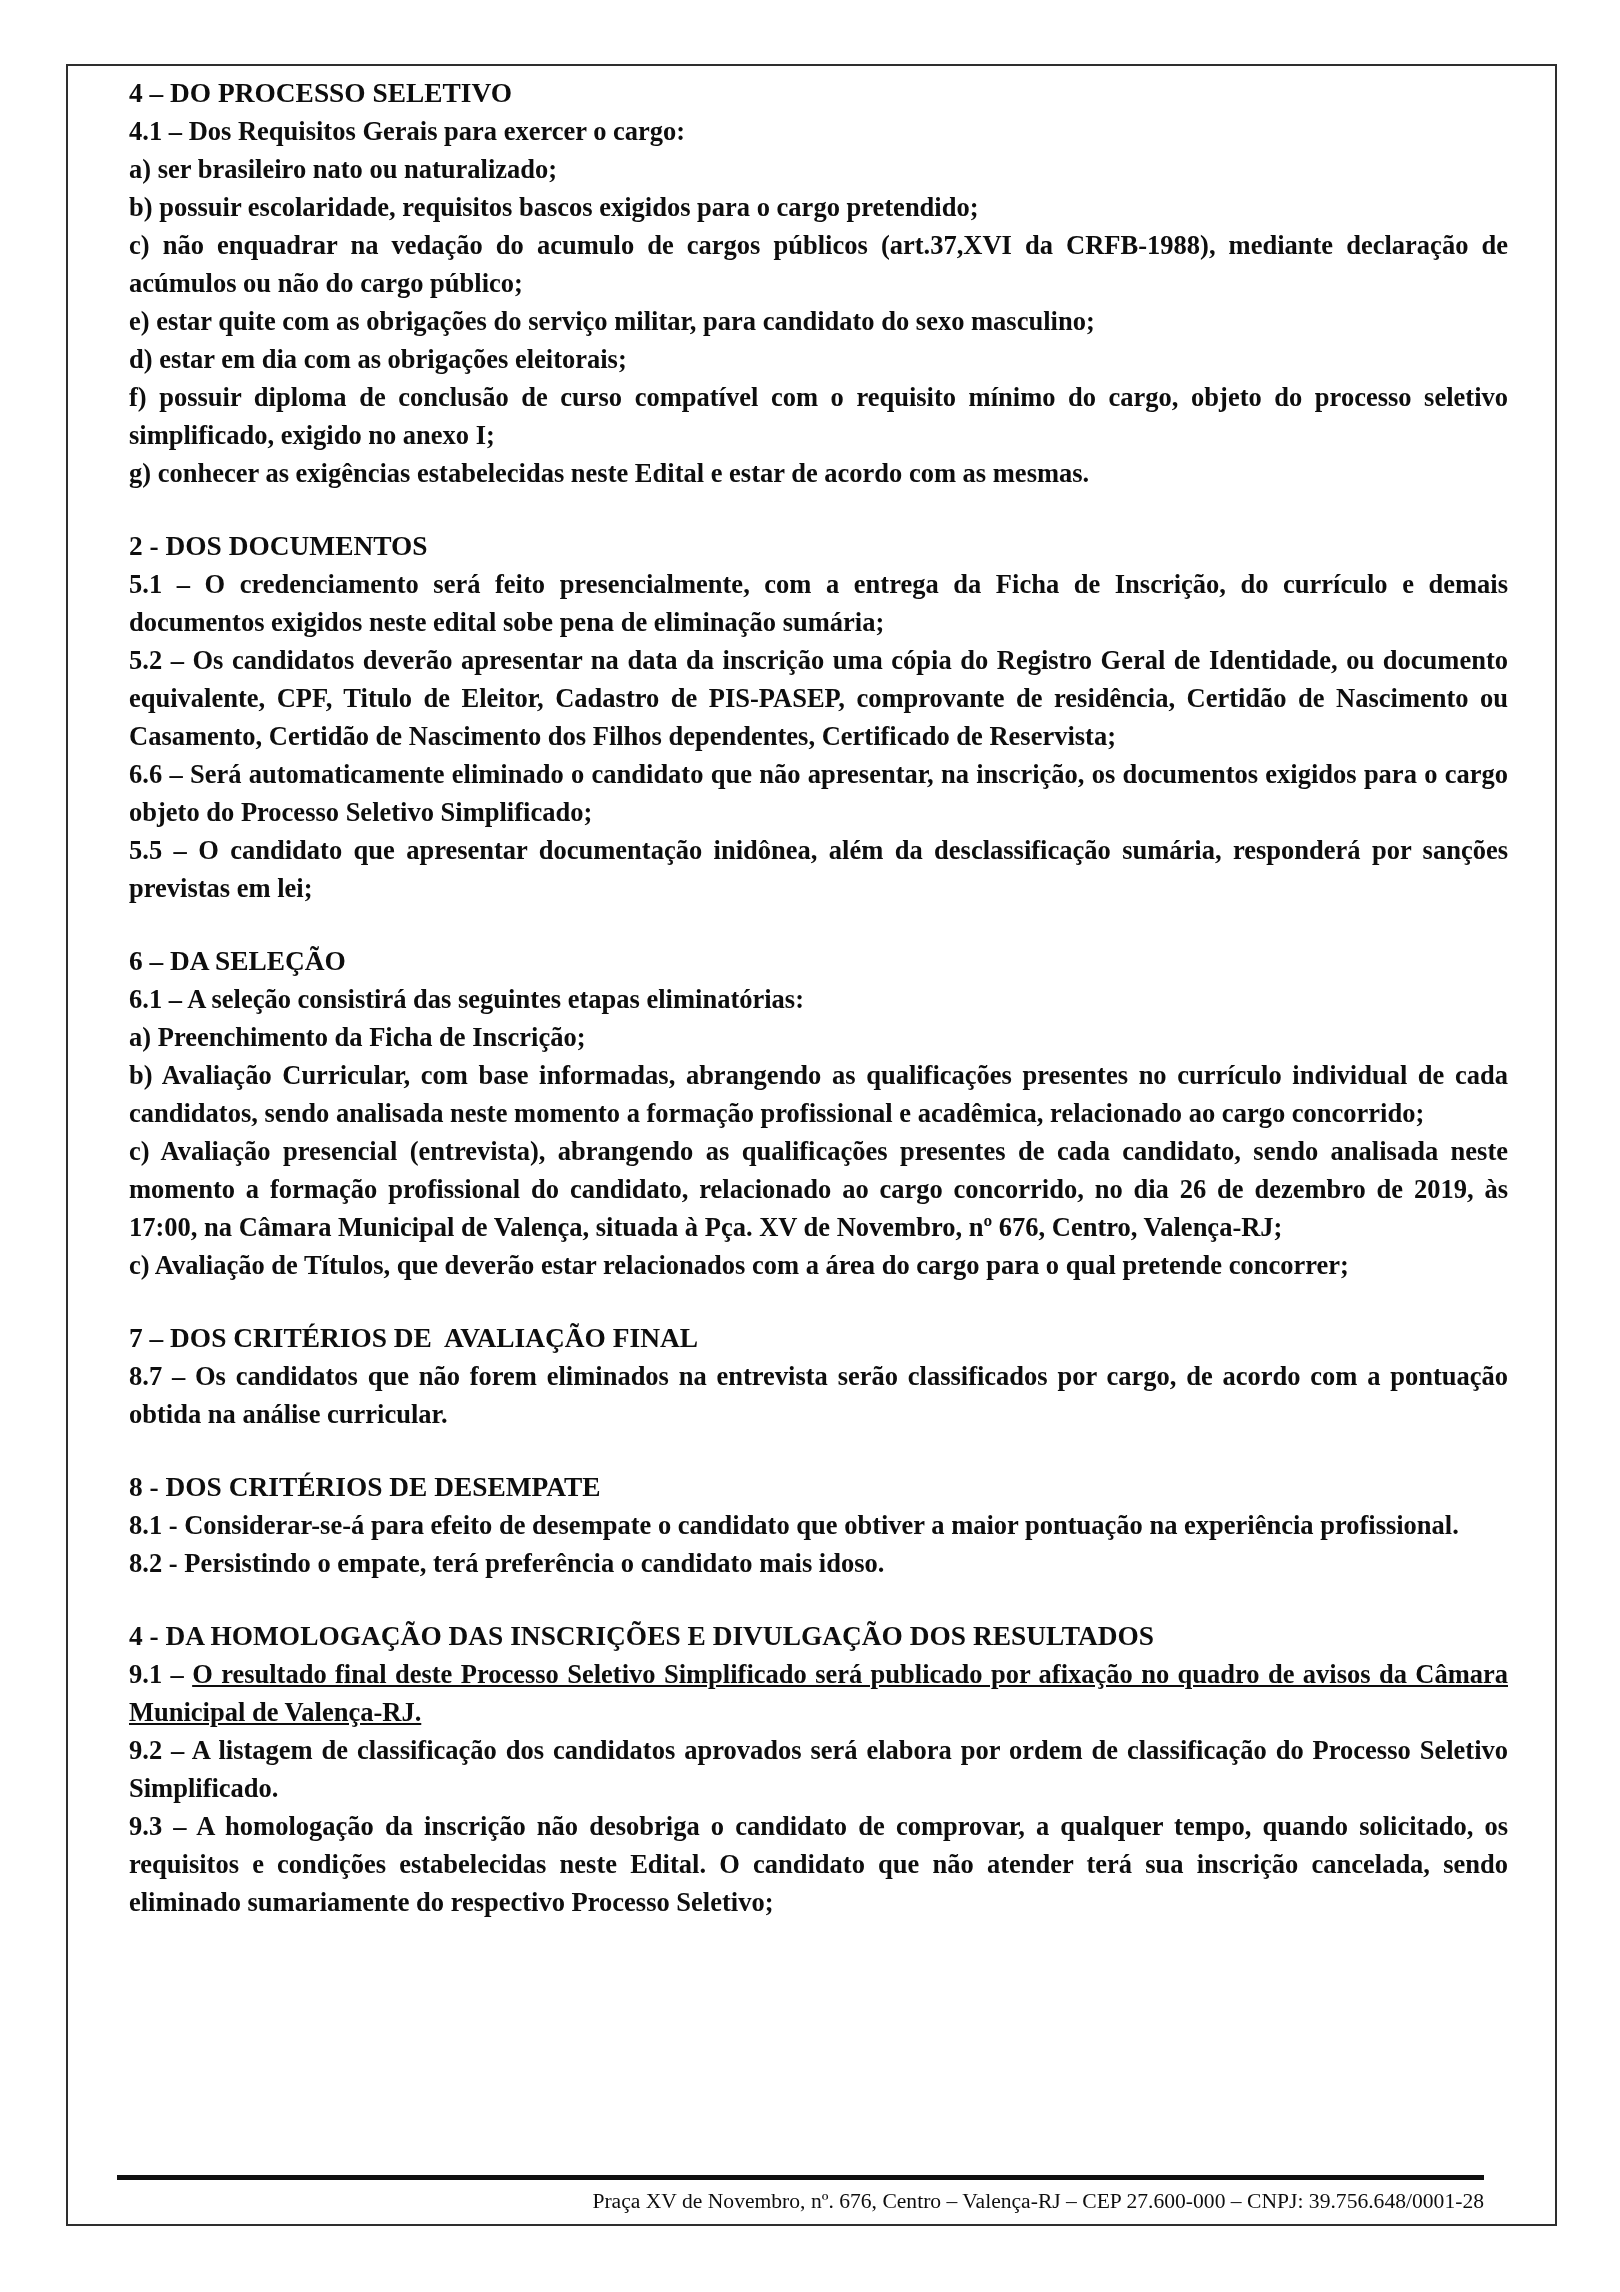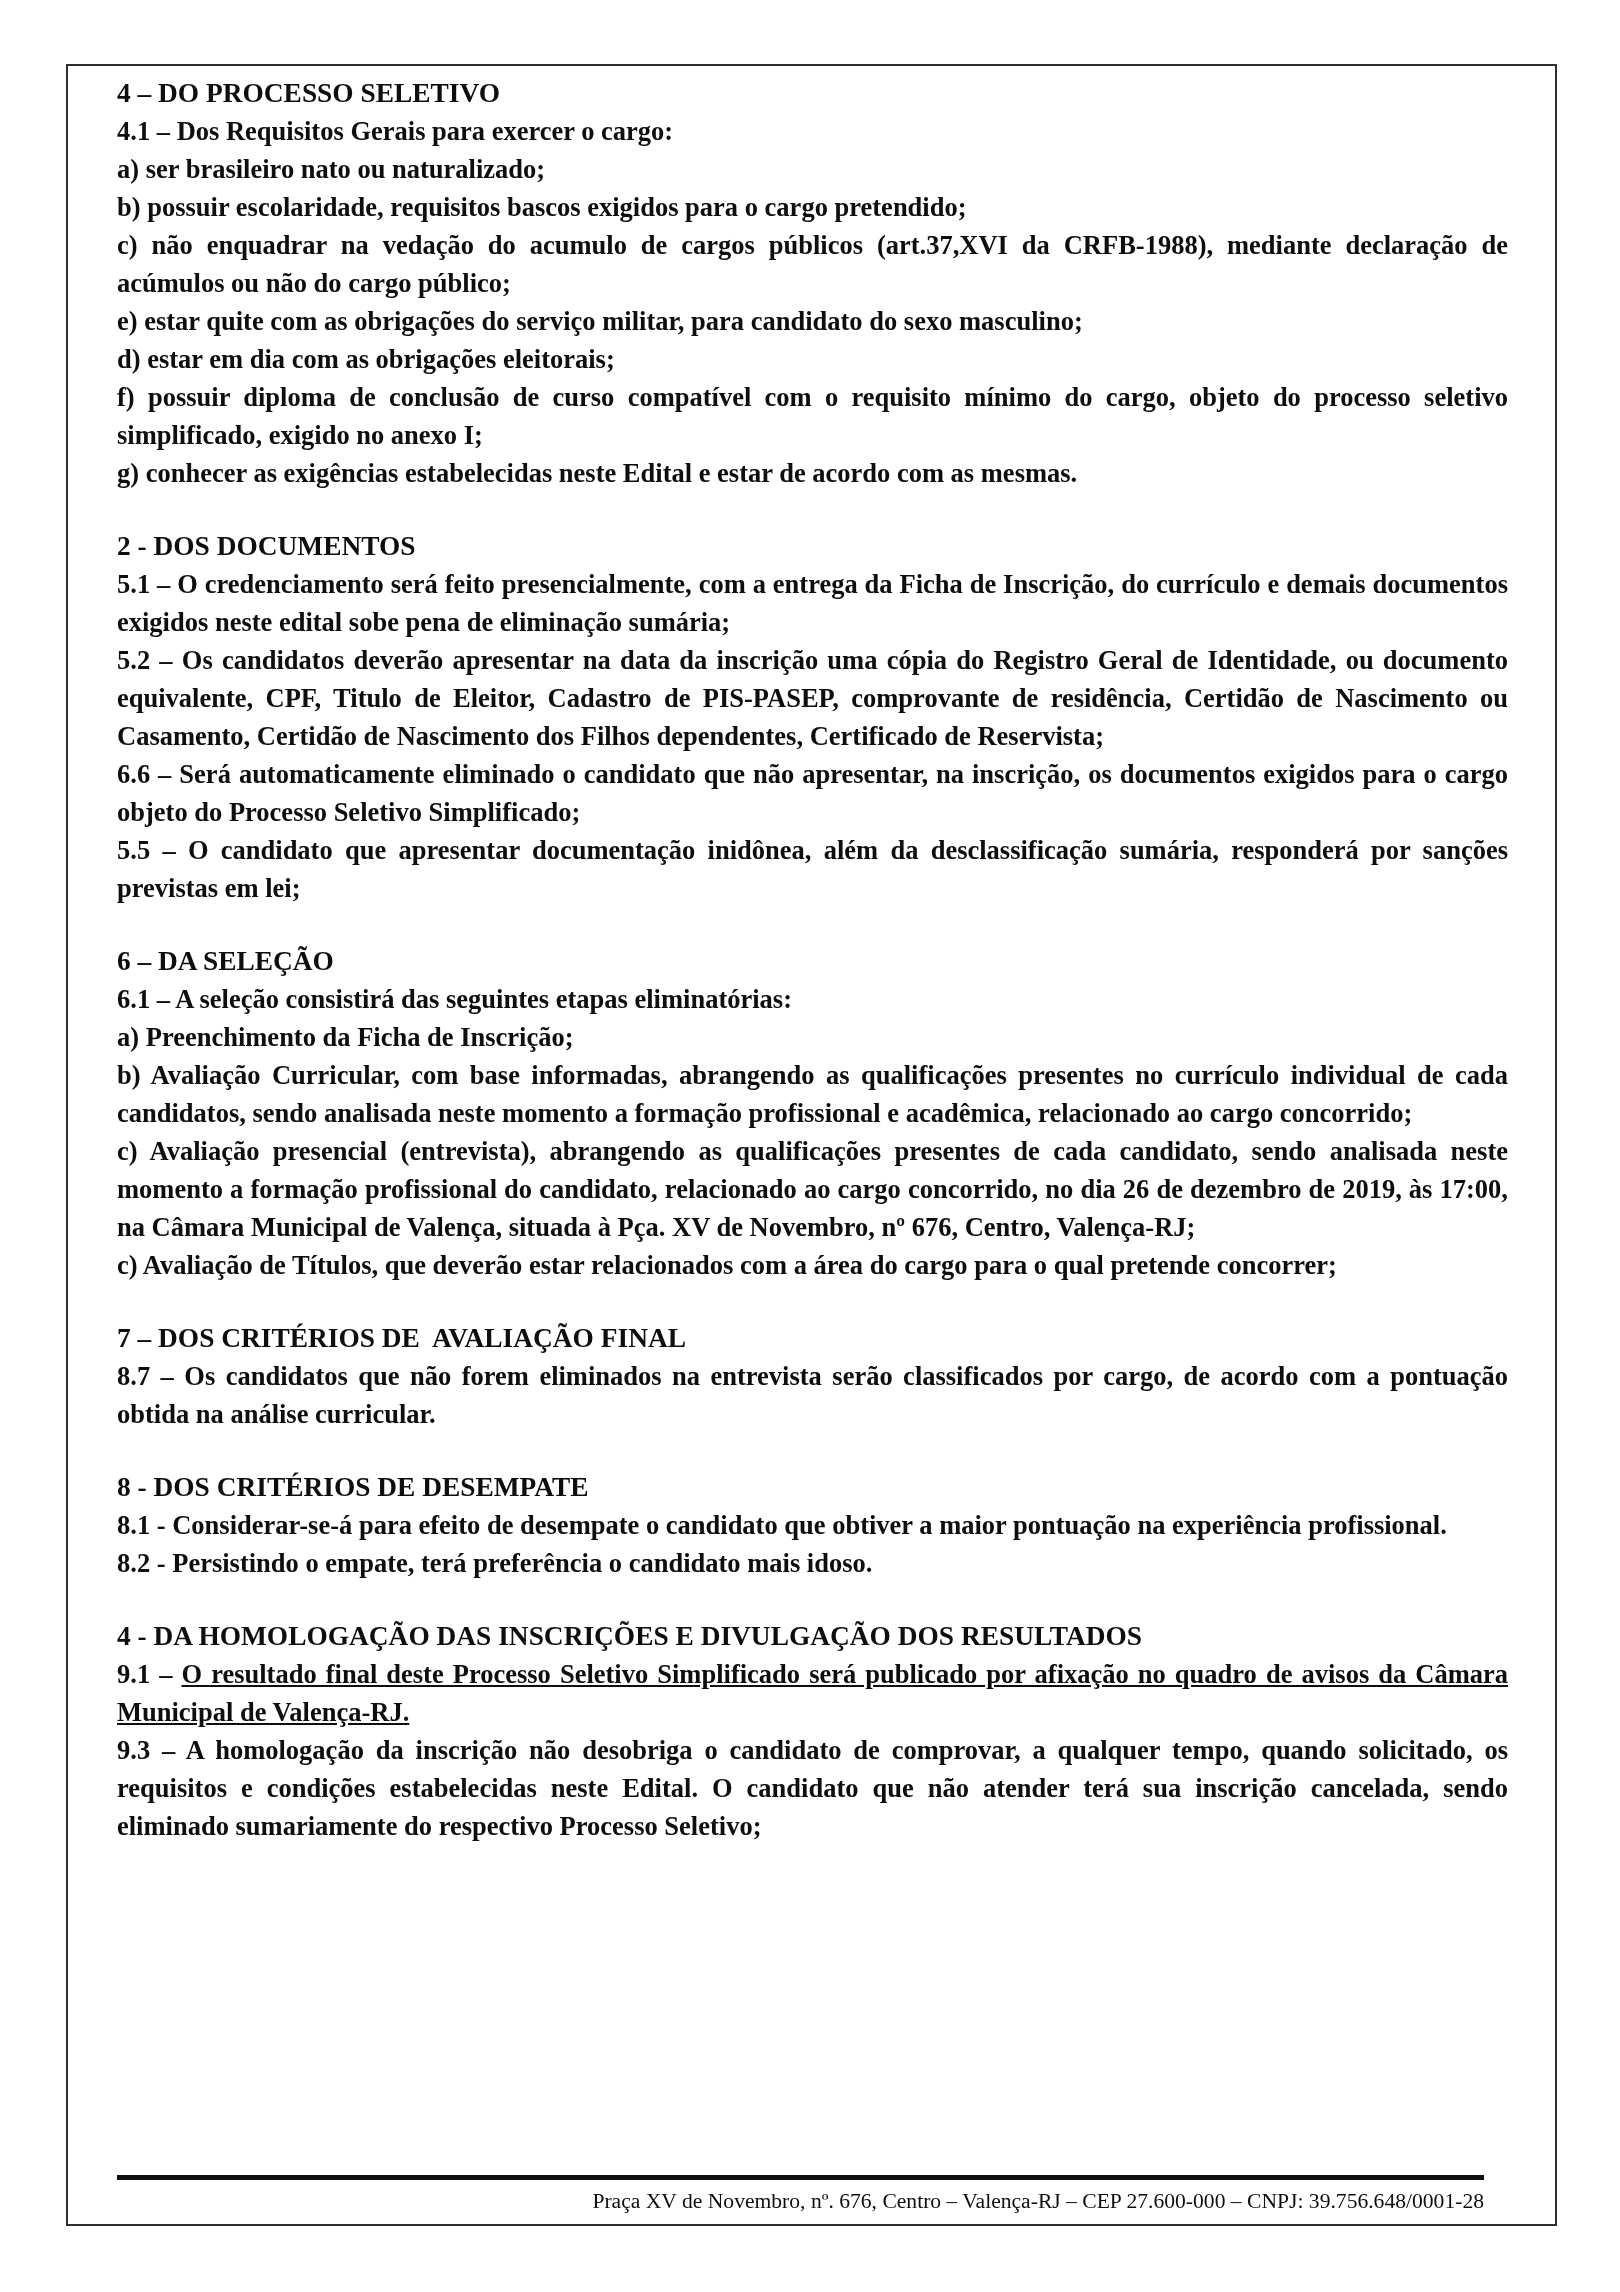--- a/index.html
+++ b/index.html
@@ -19,21 +19,21 @@
     left: 66px;
     top: 64px;
     width: 1491px;
     height: 2162px;
     border: 2.9px solid #2e2e2e;
     box-sizing: border-box;
     padding: 7.8px 47px 0 49px;
     background: #ffffff;
   }
   .section {
-    margin: 0 0 35px 0;
+    margin: 0 0 35px 12px;
   }
   .section h2 {
     margin: 0;
     font-size: 27.4px;
     line-height: 38px;
     font-weight: bold;
     white-space: pre-wrap; 
     text-align: left;
   }
   .section p {
@@ -106,20 +106,21 @@
 
   <div class="section">
     <h2>8 - DOS CRITÉRIOS DE DESEMPATE</h2>
     <p>8.1 - Considerar-se-á para efeito de desempate o candidato que obtiver a maior pontuação na experiência profissional.</p>
     <p>8.2 - Persistindo o empate, terá preferência o candidato mais idoso.</p>
   </div>
 
   <div class="section">
     <h2>4 - DA HOMOLOGAÇÃO DAS INSCRIÇÕES E DIVULGAÇÃO DOS RESULTADOS</h2>
     <p><span>9.1 – </span><span class="u">O resultado final deste Processo Seletivo Simplificado será publicado por afixação no quadro de avisos da Câmara Municipal de Valença-RJ.</span></p>
+    <p>9.2 – A listagem de classificação dos candidatos aprovados será elabora por ordem de classificação do Processo Seletivo Simplificado.</p>
     <p>9.3 – A homologação da inscrição não desobriga o candidato de comprovar, a qualquer tempo, quando solicitado, os requisitos e condições estabelecidas neste Edital. O candidato que não atender terá sua inscrição cancelada, sendo eliminado sumariamente do respectivo Processo Seletivo;</p>
   </div>
 
   <div class="page-footer">
     <div class="footer-rule"></div>
     <div class="footer-text">Praça XV de Novembro, nº. 676, Centro – Valença-RJ – CEP 27.600-000 – CNPJ: 39.756.648/0001-28</div>
   </div>
 
 </div>
 

